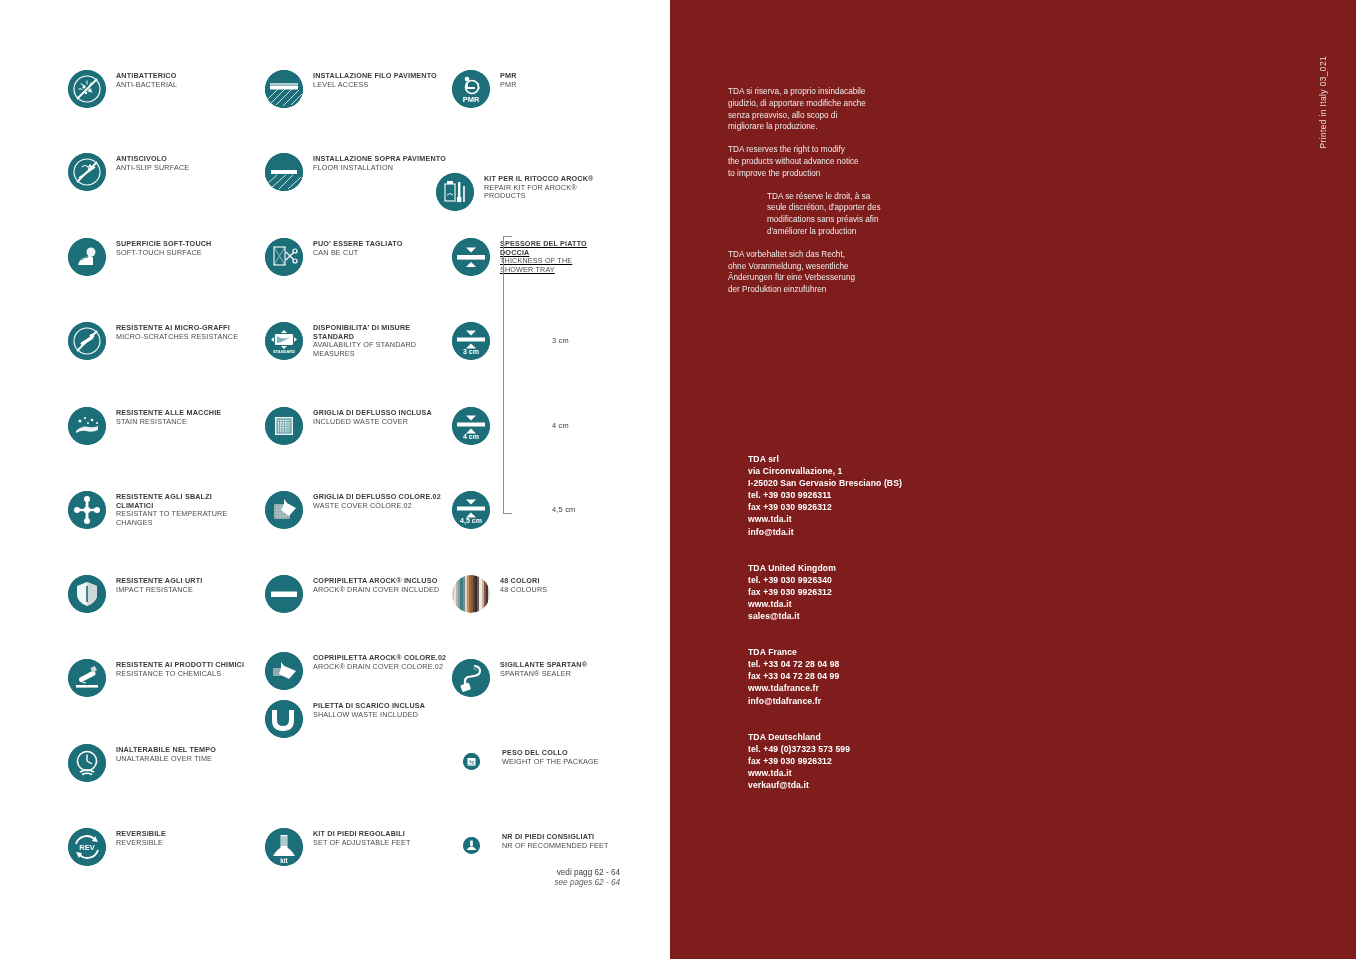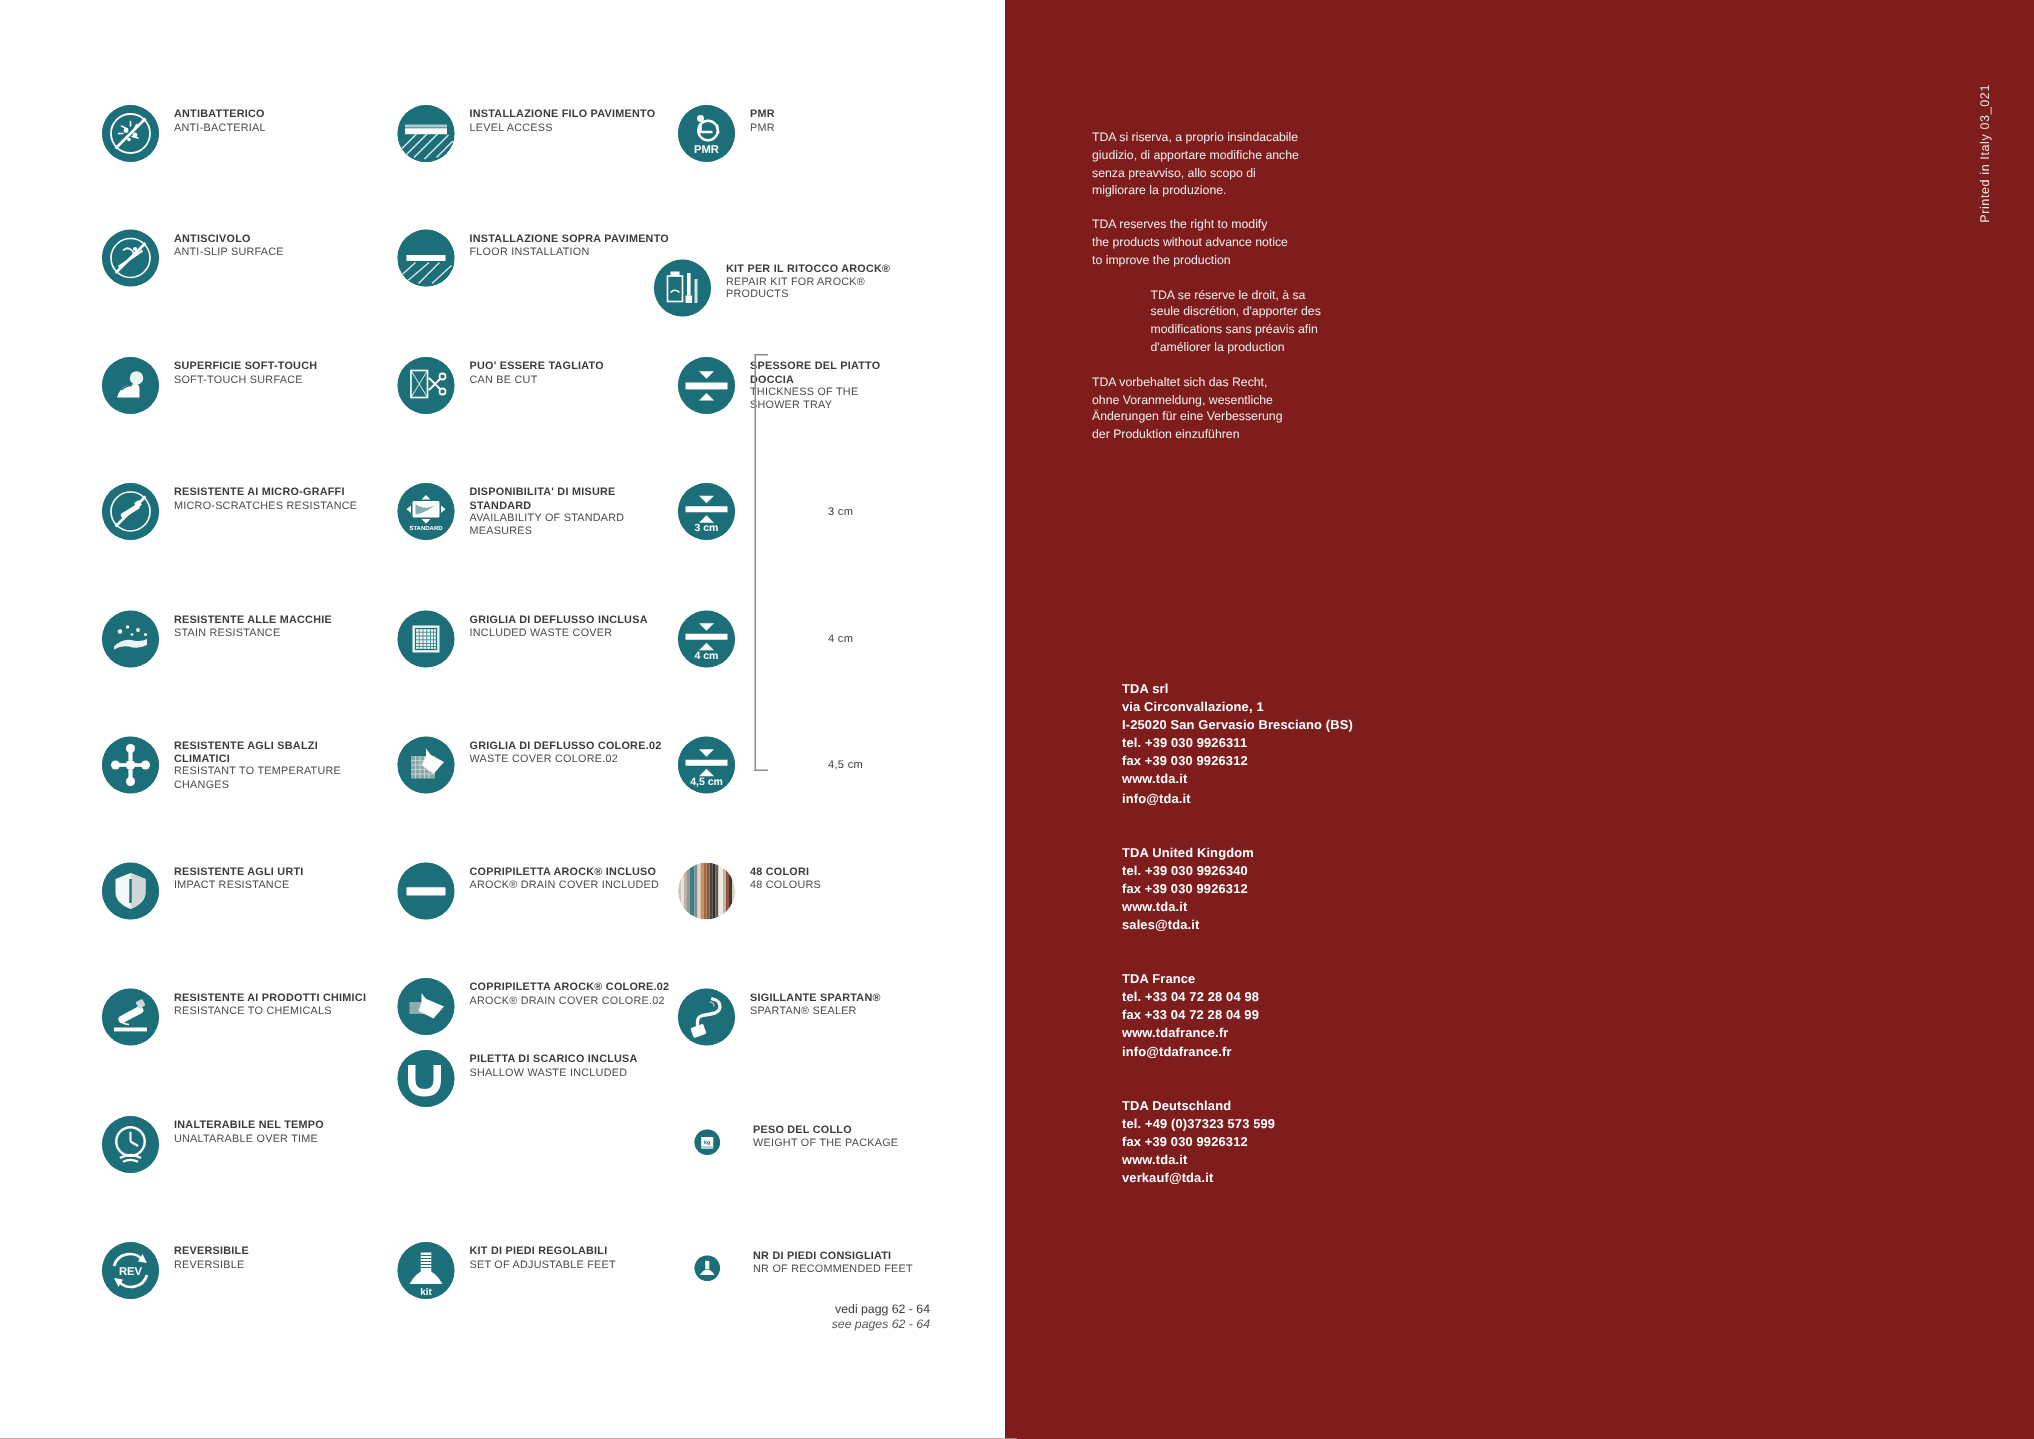--- a/index.html
+++ b/index.html
@@ -500,21 +500,21 @@
                 <rect x="27" y="13" width="2" height="16" fill="#ffffff" opacity="0.8"></rect>
               </svg>
             </div>
           </div>
           <div class="ico-text">
             <div class="ico-it">KIT PER IL RITOCCO AROCK®</div>
             <div class="ico-en">REPAIR KIT FOR AROCK®
 PRODUCTS</div>
           </div>
         </div>
-        <div class="ico-item" style="left: 452px; top: 238px;">
+        <div class="ico-item" style="left: 452px; top: 238px; text-decoration: underline;">
           <div class="ico-badge">
             <div class="g">
               <svg viewBox="0 0 38 38">
                 <circle cx="19" cy="19" r="19" fill="#1c6f78"></circle>
                 <rect x="5" y="17" width="28" height="4.6" fill="#ffffff"></rect>
                 <polygon points="19,14.5 14,9.5 24,9.5" fill="#ffffff"></polygon>
                 <polygon points="19,24 14,29 24,29" fill="#ffffff"></polygon>
               </svg>
             </div>
           </div>

